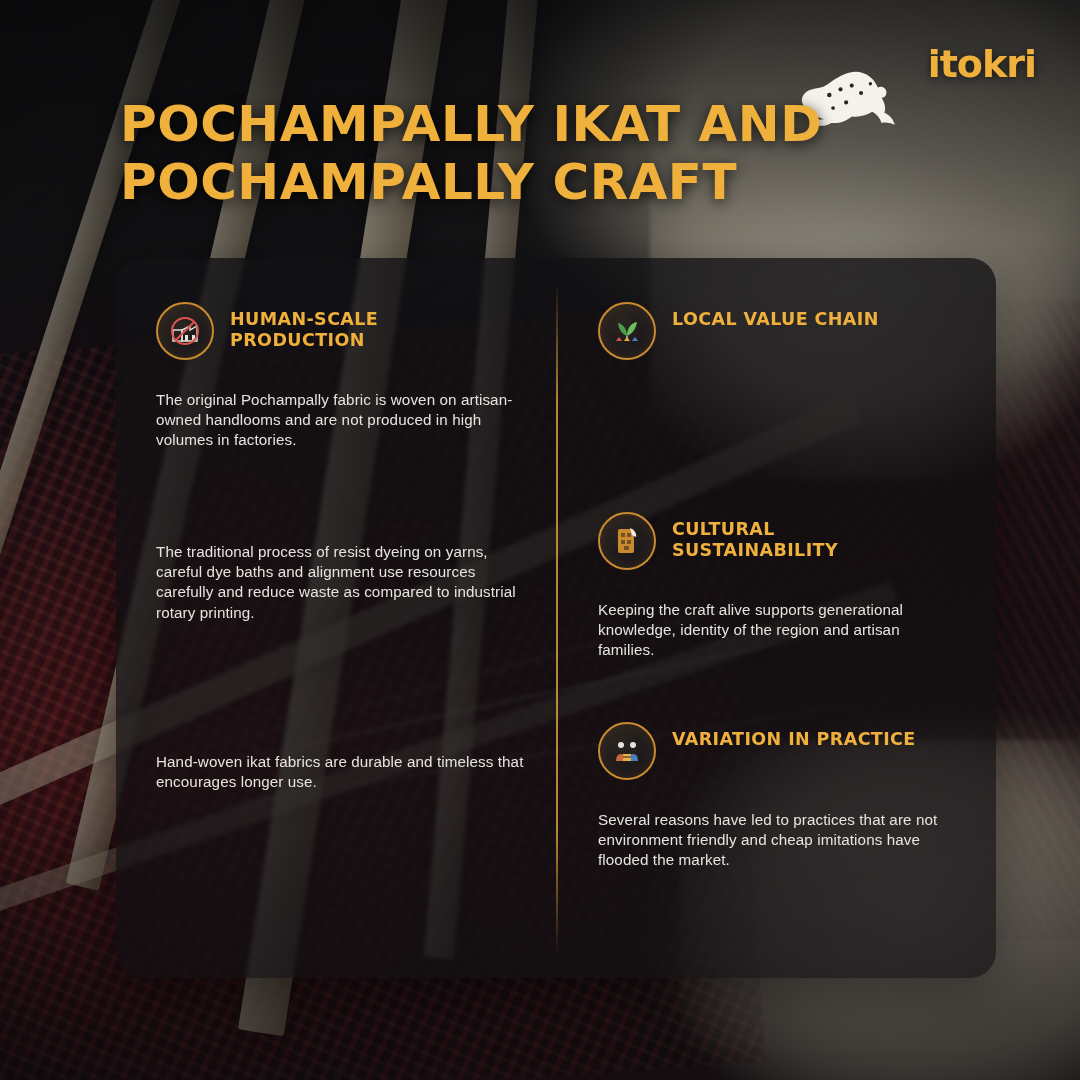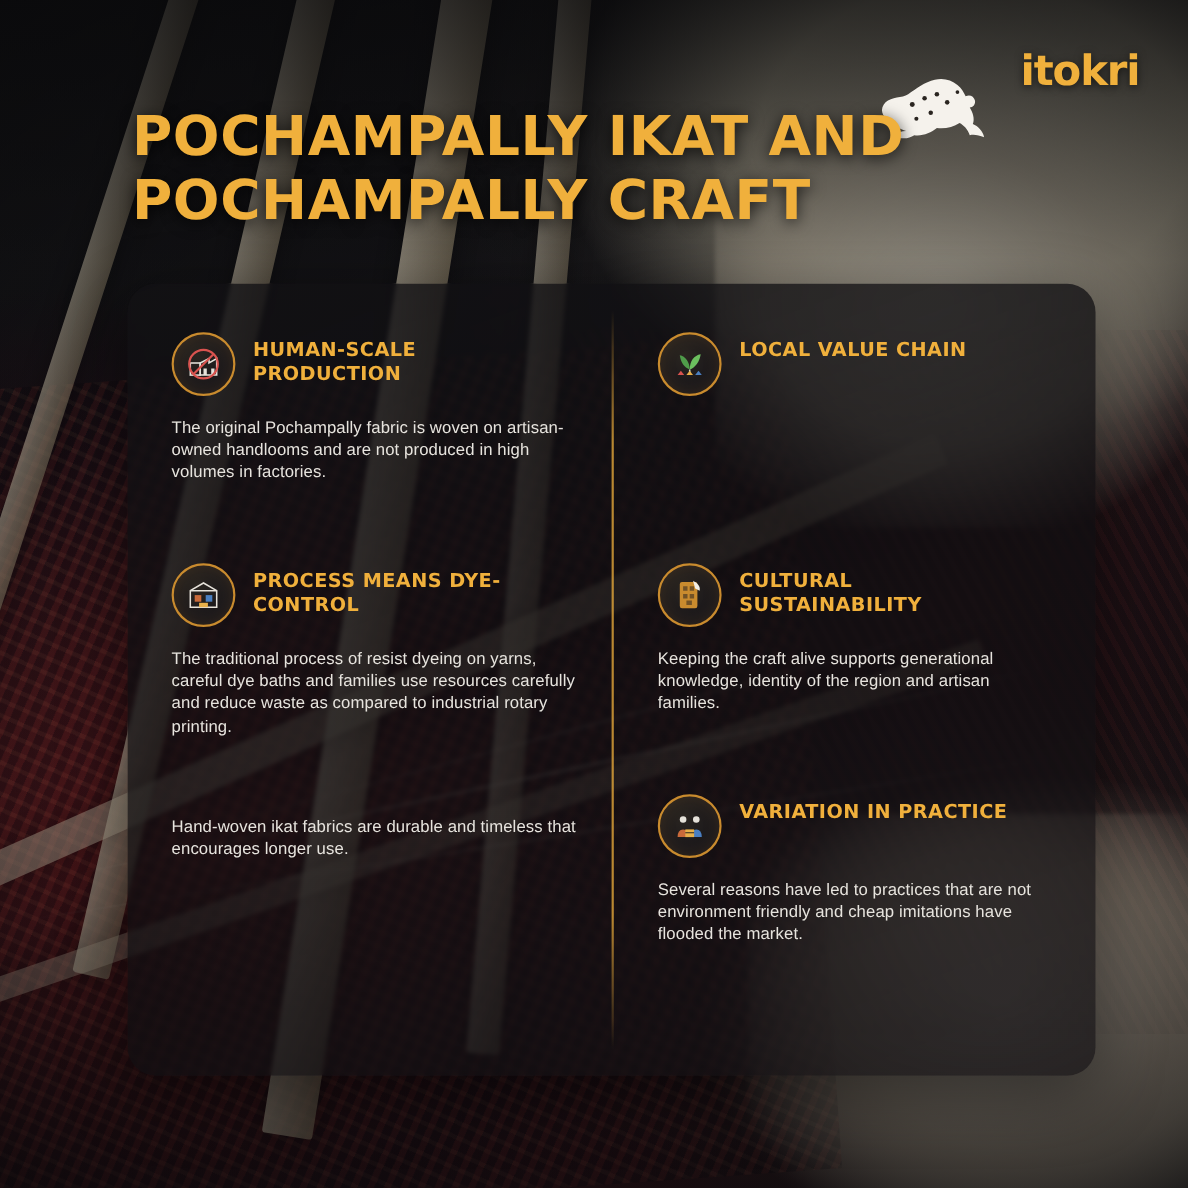--- a/index.html
+++ b/index.html
@@ -173,21 +173,21 @@
     font-family: "DejaVu Sans", sans-serif;
     font-weight: 700;
     font-size: 17.5px;
     line-height: 1.22;
     letter-spacing: 0.4px;
     text-transform: uppercase;
     padding-top: 7px;
     max-width: 250px;
   }
   .cell-body {
-    margin-top: 20px;
+    margin-top: 30px;
     color: #e7e4de;
     font-size: 15.2px;
     line-height: 1.33;
     letter-spacing: 0.1px;
     max-width: 382px;
   }
   .cell.right .cell-body { max-width: 378px; }
 </style>
 </head>
 <body>
@@ -263,33 +263,21 @@
               <path d="M6 27 L12 27 L9 23 Z" fill="#d9534f"></path>
               <path d="M14 27 L20 27 L17 23 Z" fill="#e8b04a"></path>
               <path d="M22 27 L28 27 L25 23 Z" fill="#4a7fc1"></path>
             </svg>
           </div>
           <div class="cell-title">LOCAL VALUE CHAIN</div>
         </div>
       </div>
 
       <div class="cell left">
-        <div class="cell-head">
-          <div class="icon-badge">
-            <svg width="34" height="34" viewBox="0 0 34 34">
-              <path d="M5 13 L17 6 L29 13 L29 28 L5 28 Z" fill="none" stroke="#e6e2da" stroke-width="1.4"></path>
-              <rect x="9" y="17" width="6" height="6" fill="#c96a3a"></rect>
-              <rect x="19" y="17" width="6" height="6" fill="#4a7fc1"></rect>
-              <rect x="13" y="24" width="8" height="4" fill="#e8b04a"></rect>
-              <line x1="5" y1="13" x2="29" y2="13" stroke="#e6e2da" stroke-width="1.4"></line>
-            </svg>
-          </div>
-          <div class="cell-title">PROCESS MEANS DYE-CONTROL</div>
-        </div>
-        <p class="cell-body">The traditional process of resist dyeing on yarns, careful dye baths and families use resources carefully and reduce waste as compared to industrial rotary printing.</p>
+        <p class="cell-body">The traditional process of resist dyeing on yarns, careful dye baths and alignment use resources carefully and reduce waste as compared to industrial rotary printing.</p>
       </div>
 
       <div class="cell right">
         <div class="cell-head">
           <div class="icon-badge">
             <svg width="34" height="34" viewBox="0 0 34 34">
               <rect x="8" y="5" width="16" height="24" rx="2" fill="#c98b2e"></rect>
               <path d="M11 9 h4 v4 h-4 Z M17 9 h4 v4 h-4 Z M11 16 h4 v4 h-4 Z M17 16 h4 v4 h-4 Z M14 22 h5 v4 h-5 Z" fill="#2a2520" opacity="0.55"></path>
               <path d="M20 4 C24 6 27 9 26 13 L22 11 Z" fill="#f2efe8"></path>
             </svg>

